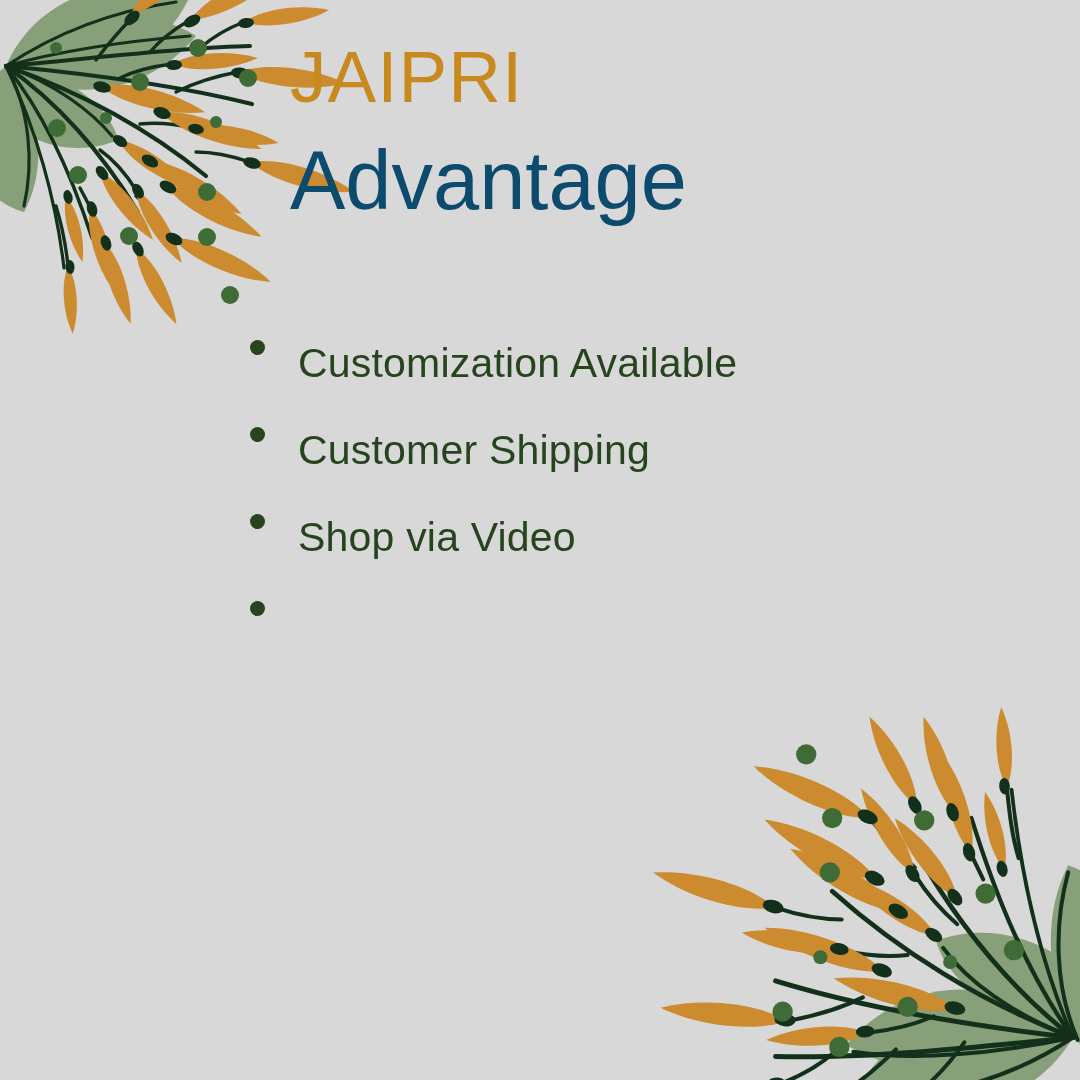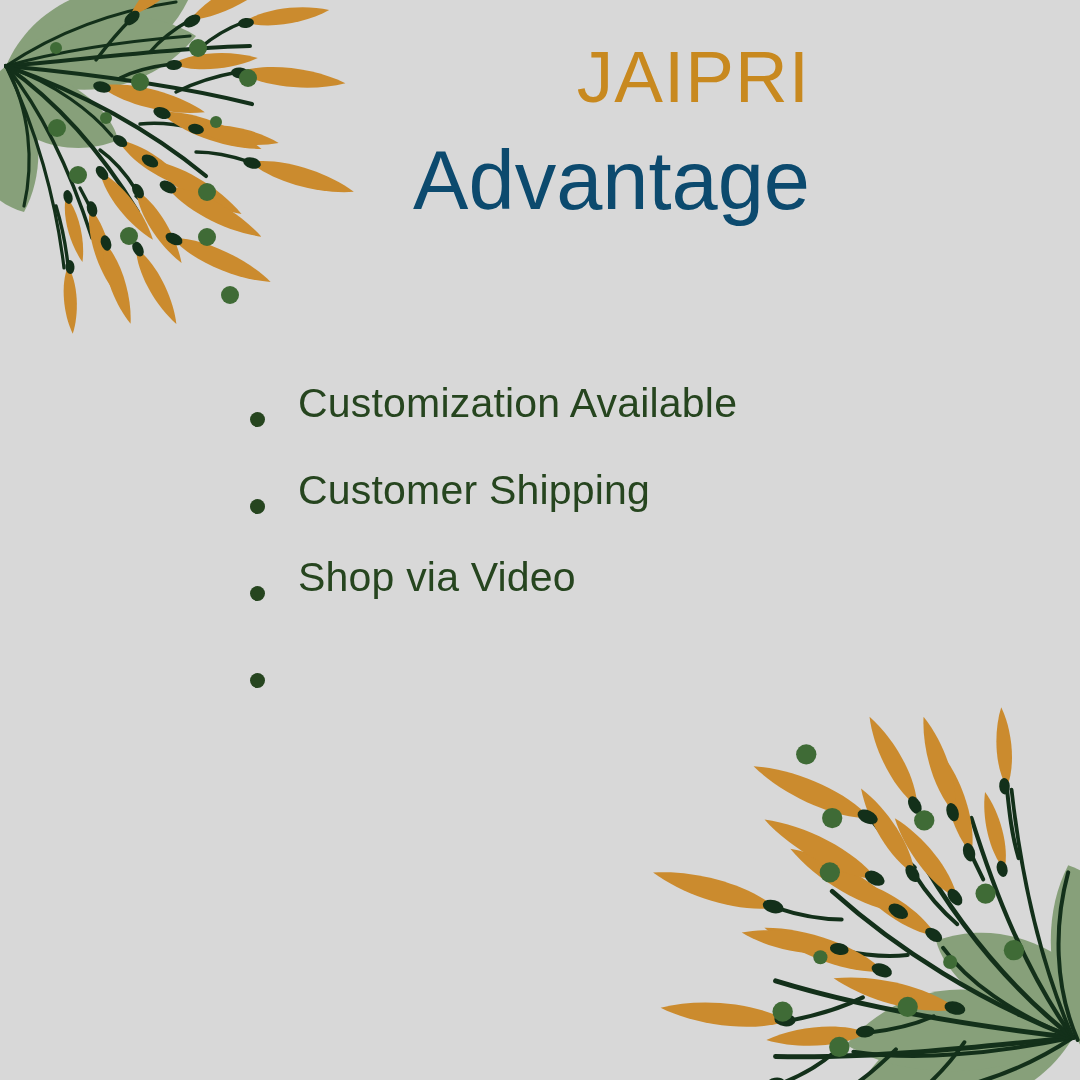--- a/index.html
+++ b/index.html
@@ -31,21 +31,21 @@
     left: 0;
     pointer-events: none;
   }
 
   
   #title-block {
     position: absolute;
     top: 40px;
     left: 290px;
     width: 520px;
-    text-align: right;
+    text-align: left;
     line-height: 1.0;
   }
   #brand-name {
     display: block;
     font-size: 73px;
     font-weight: 400;
     letter-spacing: 1px;
     color: #c8891f;
   }
   #title-word {
@@ -62,21 +62,21 @@
     position: absolute;
     top: 340px;
     left: 250px;
     width: 780px;
     margin: 0;
     padding: 0;
     list-style: none;
   }
   .feature-item {
     display: flex;
-    align-items: flex-end;
+    align-items: flex-start;
     height: 87px;
   }
   .bullet-dot {
     flex: 0 0 auto;
     width: 15px;
     height: 15px;
     border-radius: 50%;
     background: #26451f;
     margin-right: 33px;
   }

